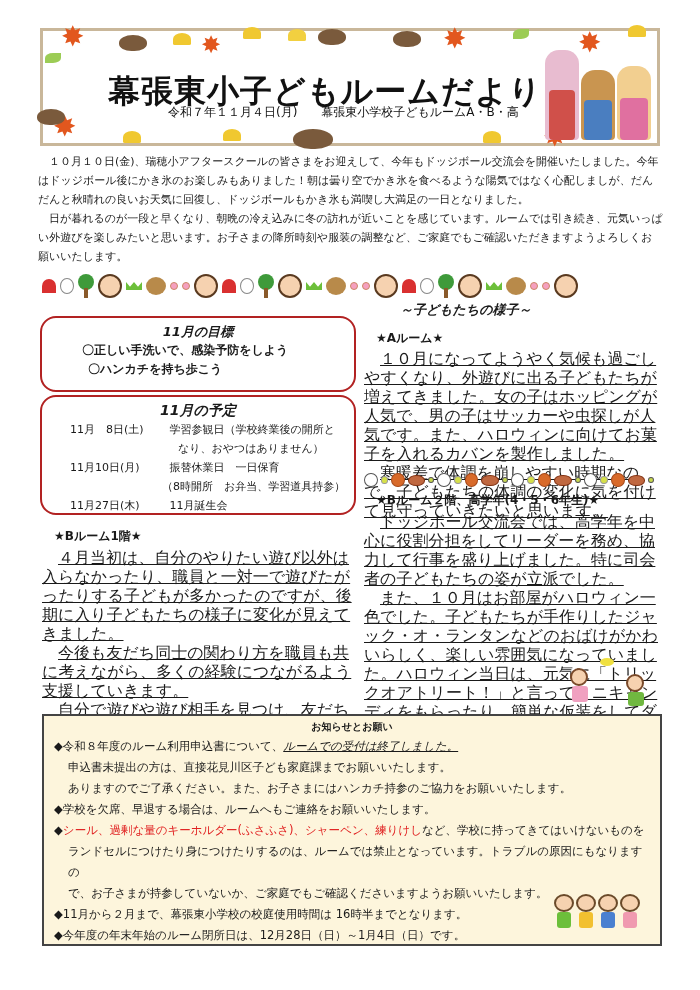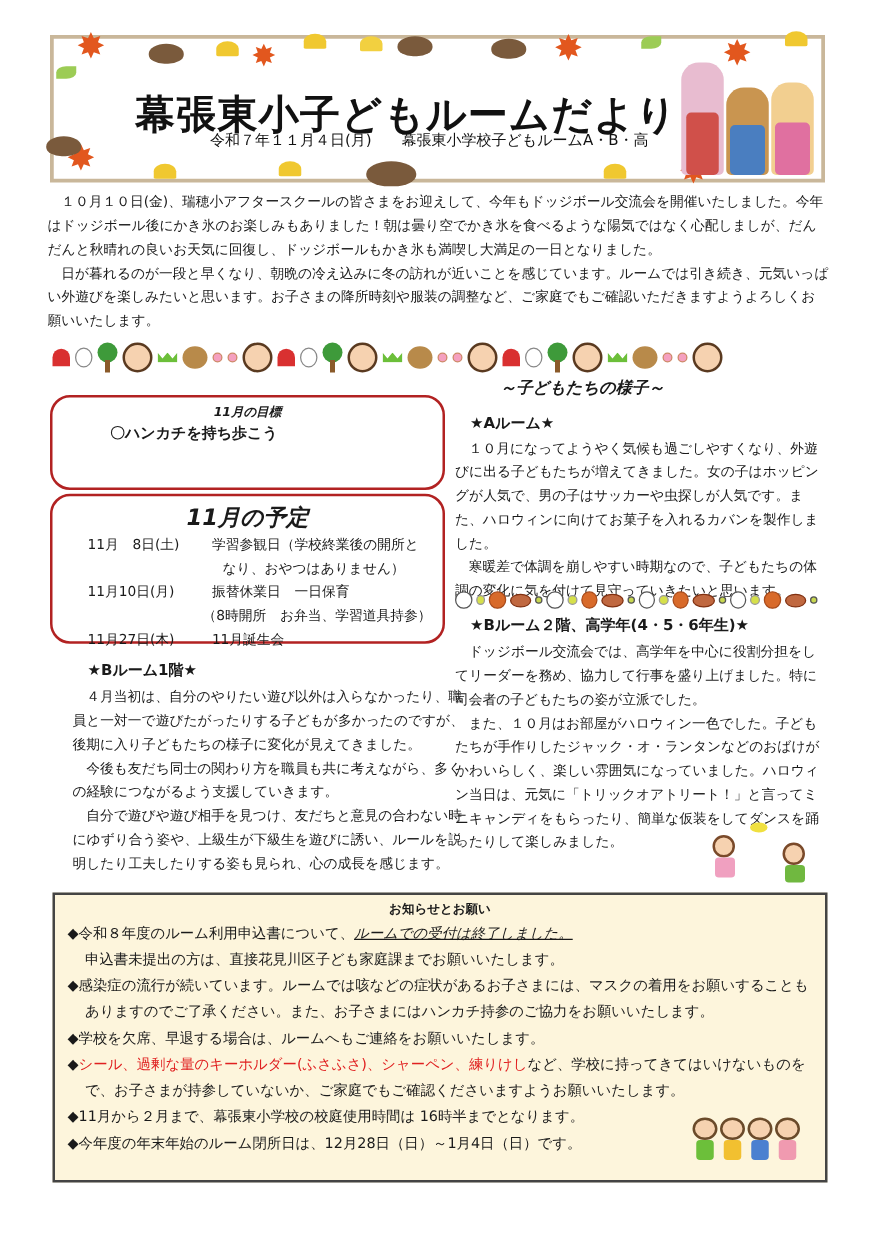--- a/index.html
+++ b/index.html
@@ -30,33 +30,33 @@
   .mush { width: 14px; height: 14px; border-radius: 50% 50% 0 0; background: #d93030; }
   .bear { width: 20px; height: 18px; border-radius: 50%; background: #b88a4a; }
   .bunny { width: 14px; height: 16px; border-radius: 50%; background: #fff; border: 1px solid #888; }
   .grass { width: 16px; height: 8px; background: #6cbf3a; clip-path: polygon(0 100%, 0 0, 25% 60%, 50% 0, 75% 60%, 100% 0, 100% 100%); }
   .flower { width: 8px; height: 8px; border-radius: 50%; background: #f5a0c0; border: 1px solid #c86; }
 
   
   .box { position: absolute; border: 2px solid #b22222; border-radius: 16px; background: #fff; }
   .goal-box { left: 40px; top: 316px; width: 316px; height: 76px; }
   .plan-box { left: 40px; top: 395px; width: 316px; height: 120px; }
-  .box-title { text-align: center; font-weight: bold; font-style: italic; font-size: 10px; margin-top: 5px; }
+  .box-title { text-align: center; font-weight: bold; font-style: italic; font-size: 13px; margin-top: 5px; }
   .goal-item { font-size: 12px; font-weight: bold; margin-left: 40px; line-height: 19px; }
   .goal-item.second { margin-left: 46px; }
   .plan-row { font-size: 11px; line-height: 19px; margin-left: 28px; }
   .plan-row .date { display: inline-block; width: 96px; }
   .plan-row.cont { margin-left: 136px; }
   .plan-row.cont2 { margin-left: 120px; }
 
   .room-title { font-size: 12px; font-weight: bold; }
-  .para { font-size: 11px; line-height: 19px; }
+  .para { font-size: 16px; line-height: 19px; text-decoration: underline; }
   .para p { text-indent: 1em; }
 
-  .b1 { position: absolute; left: 42px; top: 528px; width: 318px; margin-left: 16px; }
+  .b1 { position: absolute; left: 42px; top: 528px; width: 318px; }
   .b1 .room-title { margin-left: 12px; margin-bottom: 3px; }
 
   
   .right-head { position: absolute; left: 400px; top: 301px; font-size: 13px; font-weight: bold; font-style: italic; }
   .a-room { position: absolute; left: 364px; top: 330px; width: 300px; }
   .a-room .room-title { margin-left: 12px; margin-bottom: 2px; }
 
   .ball-row { position: absolute; left: 364px; top: 472px; width: 290px; height: 16px; display: flex; align-items: center; gap: 3px; }
   .ball { width: 14px; height: 14px; border-radius: 50%; background: #fff; border: 1px solid #555; }
   .ball.tennis { width: 8px; height: 8px; background: #d6e04a; border-color: #999; }
@@ -155,25 +155,26 @@
   <span class="d face"></span>
   <span class="d grass"></span>
   <span class="d bear"></span>
   <span class="d flower"></span>
   <span class="d flower"></span>
   <span class="d face"></span>
 </div>
 
 <div class="box goal-box">
   <div class="box-title">11月の目標</div>
+  <div class="goal-item">〇正しい手洗いで、感染予防をしよう</div>
   <div class="goal-item second">〇ハンカチを持ち歩こう</div>
 </div>
 
 <div class="box plan-box">
-  <div class="box-title" style="font-size:18px;">11月の予定</div>
+  <div class="box-title" style="font-size:14px;">11月の予定</div>
   <div class="plan-row">
     <span class="date">11月　8日(土)</span>
     <span>学習参観日（学校終業後の開所と</span>
   </div>
   <div class="plan-row cont">なり、おやつはありません）</div>
   <div class="plan-row">
     <span class="date">11月10日(月)</span>
     <span>振替休業日　一日保育</span>
   </div>
   <div class="plan-row cont2">（8時開所　お弁当、学習道具持参）</div>
@@ -241,26 +242,26 @@
   <div style="position:absolute;left:68px;top:34px;width:16px;height:14px;background:#70b840;border-radius:3px;"></div>
 </div>
 
 <div class="notice">
   <div class="notice-title">お知らせとお願い</div>
   <div class="notice-item">
     <span>◆令和８年度のルーム利用申込書について、</span><span class="u">ルームでの受付は終了しました。</span>
     <span class="cont">申込書未提出の方は、直接花見川区子ども家庭課までお願いいたします。</span>
   </div>
   <div class="notice-item">
-    <span>◆感染症の流行が続いています。ルームでは咳などの症状があるお子さまには、マスクの着用をお願いすることも</span>
     <span class="cont">ありますのでご了承ください。また、お子さまにはハンカチ持参のご協力をお願いいたします。</span>
   </div>
   <div class="notice-item">◆学校を欠席、早退する場合は、ルームへもご連絡をお願いいたします。</div>
   <div class="notice-item">
     <span>◆</span><span class="red">シール、過剰な量のキーホルダー(ふさふさ)、シャーペン、練りけし</span><span>など、学校に持ってきてはいけないものを</span>
+    <span class="cont">ランドセルにつけたり身につけたりするのは、ルームでは禁止となっています。トラブルの原因にもなりますの</span>
     <span class="cont">で、お子さまが持参していないか、ご家庭でもご確認くださいますようお願いいたします。</span>
   </div>
   <div class="notice-item">◆11月から２月まで、幕張東小学校の校庭使用時間は 16時半までとなります。</div>
   <div class="notice-item">◆今年度の年末年始のルーム閉所日は、12月28日（日）～1月4日（日）です。</div>
 
   <div class="kids-hands">
     <div class="kid">
         <div class="h"></div>
         <div class="b" style="background:#6cbf3a;"></div>
       </div>

